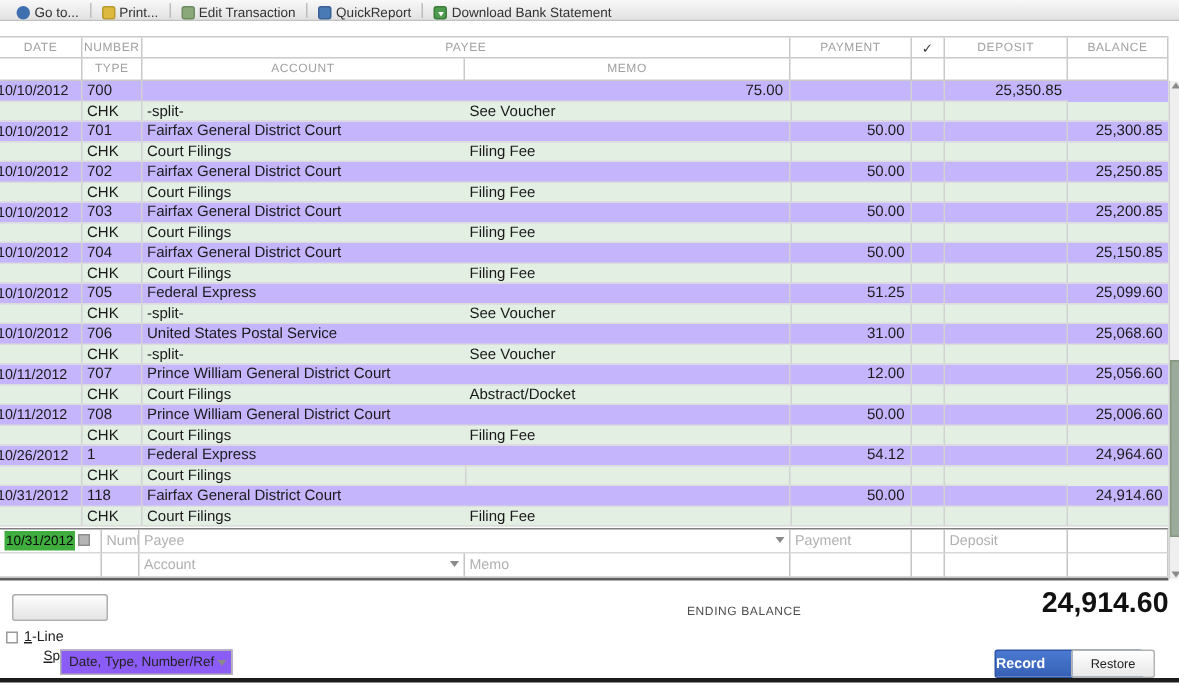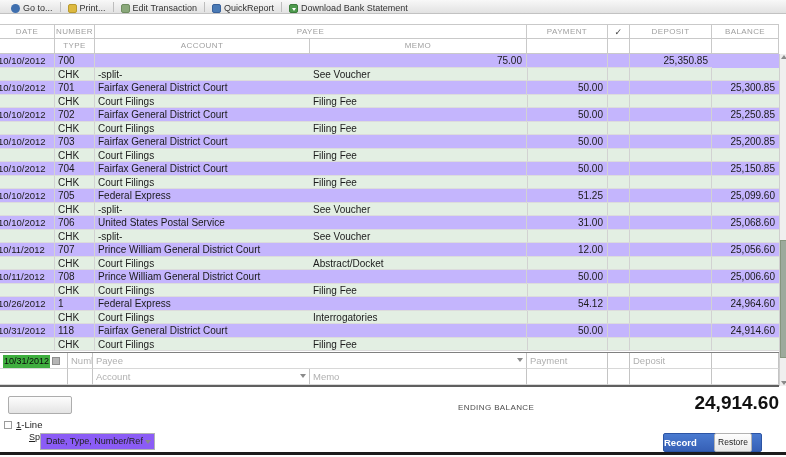--- a/index.html
+++ b/index.html
@@ -88,21 +88,21 @@
       border:1px solid #b3b3b3; background:#8b5cf6; font-size:9px; color:#222;
       line-height:15px; padding-left:5px; position:absolute; }
   .sortby-select .dd-arrow { top:6px; }
   .ending-label { position:absolute; left:458px; top:403px; font-size:8px; color:#4d4d4d;
                   letter-spacing:.4px; }
   .ending-value { position:absolute; right:7px; top:392px; font-size:19px; font-weight:bold;
                   color:#111; }
   .record-btn { position:absolute; left:663px; top:433px; width:99px; height:19px;
       background:linear-gradient(#4a7ad0,#3660b6); border:1px solid #2c54a4; border-radius:2px;
       color:#fff; font-weight:bold; font-size:9.5px; text-align:left; line-height:17px; cursor:default; }
-  .restore-btn { position:absolute; left:714px; top:433px; width:38px; height:19px;
+  .restore-btn { position:absolute; left:714px; top:433px; width:56px; height:19px;
       background:linear-gradient(#fefefe,#e8e8e8); border:1px solid #b2b2b2; border-radius:2px;
       color:#222; font-size:8.5px; text-align:center; line-height:17px; cursor:default; }
   .bottom-bar { position:absolute; left:0; top:452px; width:786px; height:3px; background:#1c1c1c; }
 </style>
 </head>
 <body>
 
 <div class="app">
 
   <div class="toolbar" id="toolbar">
@@ -357,21 +357,20 @@
         <div class="bcell">Federal Express</div>
         <div class="bcell num">54.12</div>
         <div class="bcell"></div>
         <div class="bcell num"></div>
         <div class="bcell num no-rb">24,964.60</div>
       </div>
       <div class="line2">
         <div class="bcell"></div>
         <div class="bcell">CHK</div>
         <div class="bcell no-rb">Court Filings</div>
-        <div class="bcell no-rb">Interrogatories</div>
         <div class="bcell" style="border-left:1px solid #d2d2d2"></div>
         <div class="bcell"></div>
         <div class="bcell"></div>
         <div class="bcell no-rb"></div>
       </div>
     </div>
 
     <div class="txn">
       <div class="line1">
         <div class="bcell date-c">10/31/2012</div>

